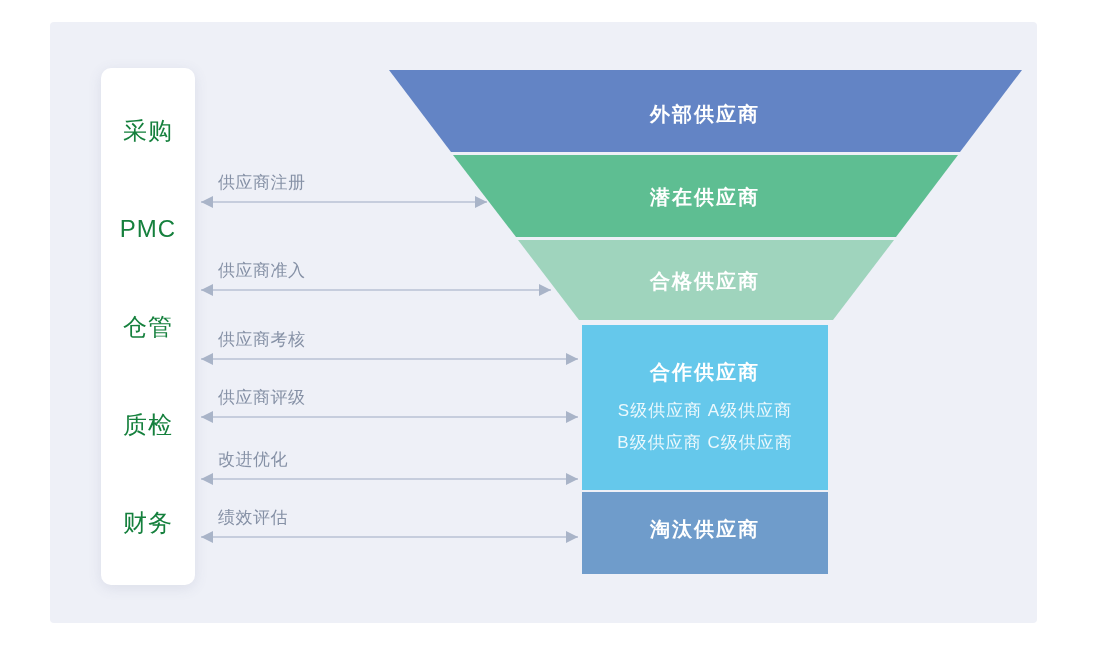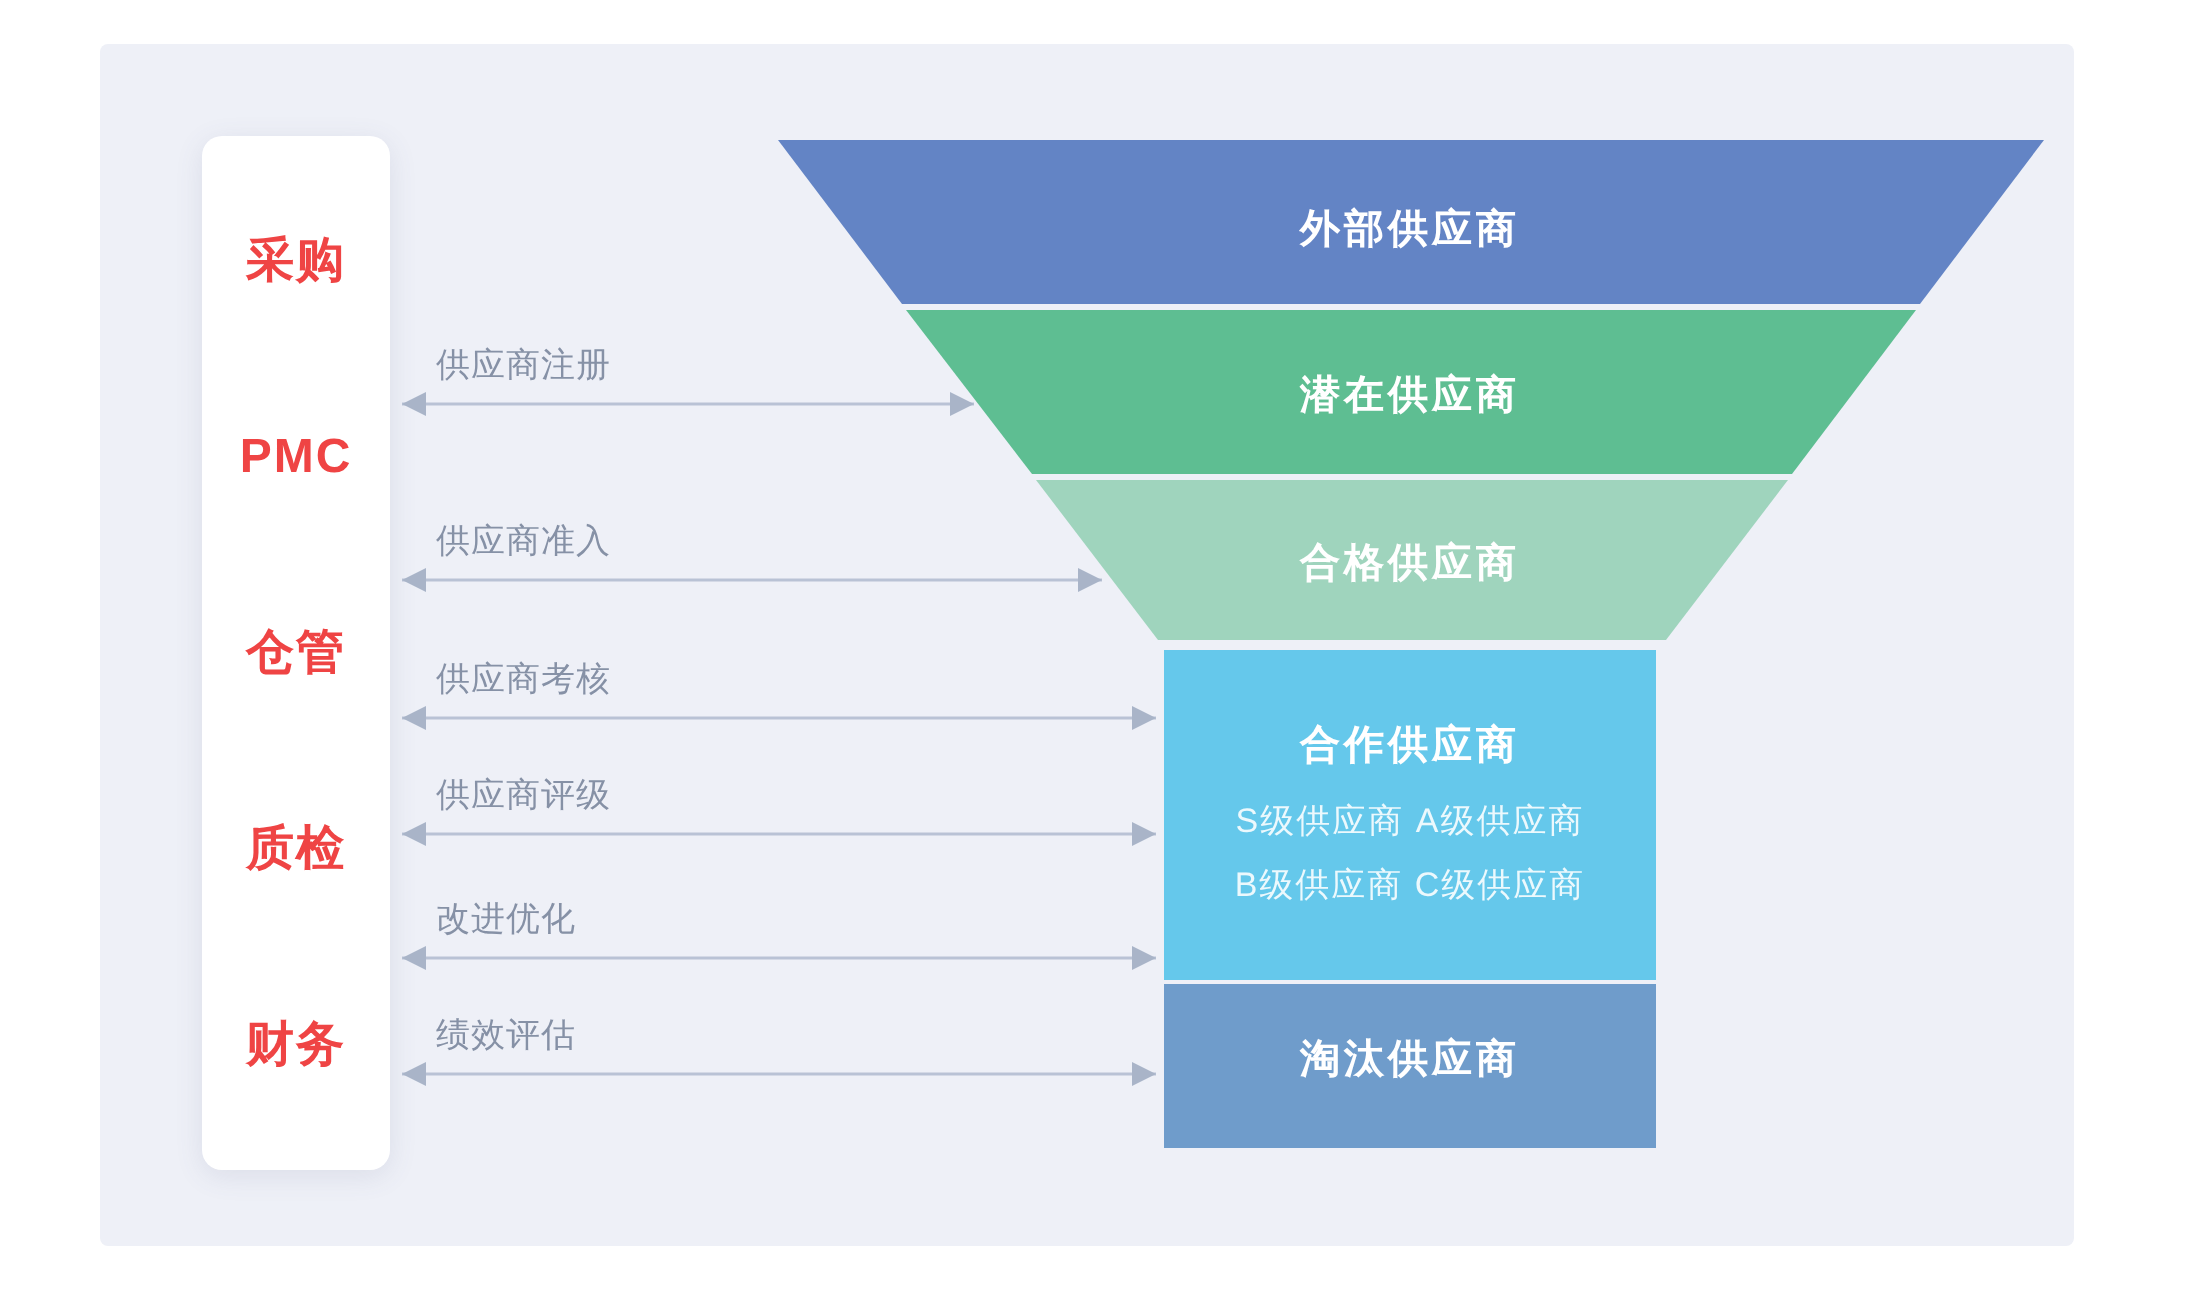--- a/index.html
+++ b/index.html
@@ -4,21 +4,21 @@
 <style>
   html,body{margin:0;padding:0;background:#ffffff;}
   .stage{position:relative;width:1097px;height:650px;background:#ffffff;overflow:hidden;
          font-family:"Liberation Sans",sans-serif;}
   .panel{position:absolute;left:50px;top:22px;width:987px;height:601px;
          background:#EEF0F7;border-radius:4px;}
   .sidebar{position:absolute;left:101px;top:68px;width:94px;height:517px;
            background:#ffffff;border-radius:10px;
            box-shadow:0 3px 14px rgba(80,90,130,0.12);
            display:flex;flex-direction:column;justify-content:center;align-items:center;gap:68px;}
-  .role{font-size:24px;line-height:30px;color:#ef4444;font-weight:700;letter-spacing:1px;}
+  .role{font-size:24px;line-height:30px;color:#15803d;font-weight:400;letter-spacing:1px;}
   svg.overlay{position:absolute;left:0;top:0;width:1097px;height:650px;}
   .flow-line{stroke:#B9C2D5;stroke-width:1.5;}
   .flow-label{font-size:17px;fill:#8691A6;letter-spacing:0.5px;}
   .stage-title{fill:#ffffff;font-size:20px;font-weight:bold;letter-spacing:2px;}
   .tier-line{fill:rgba(255,255,255,0.88);font-size:17px;letter-spacing:1px;}
   text{font-family:"Liberation Sans",sans-serif;}
 </style>
 </head>
 <body>
 

